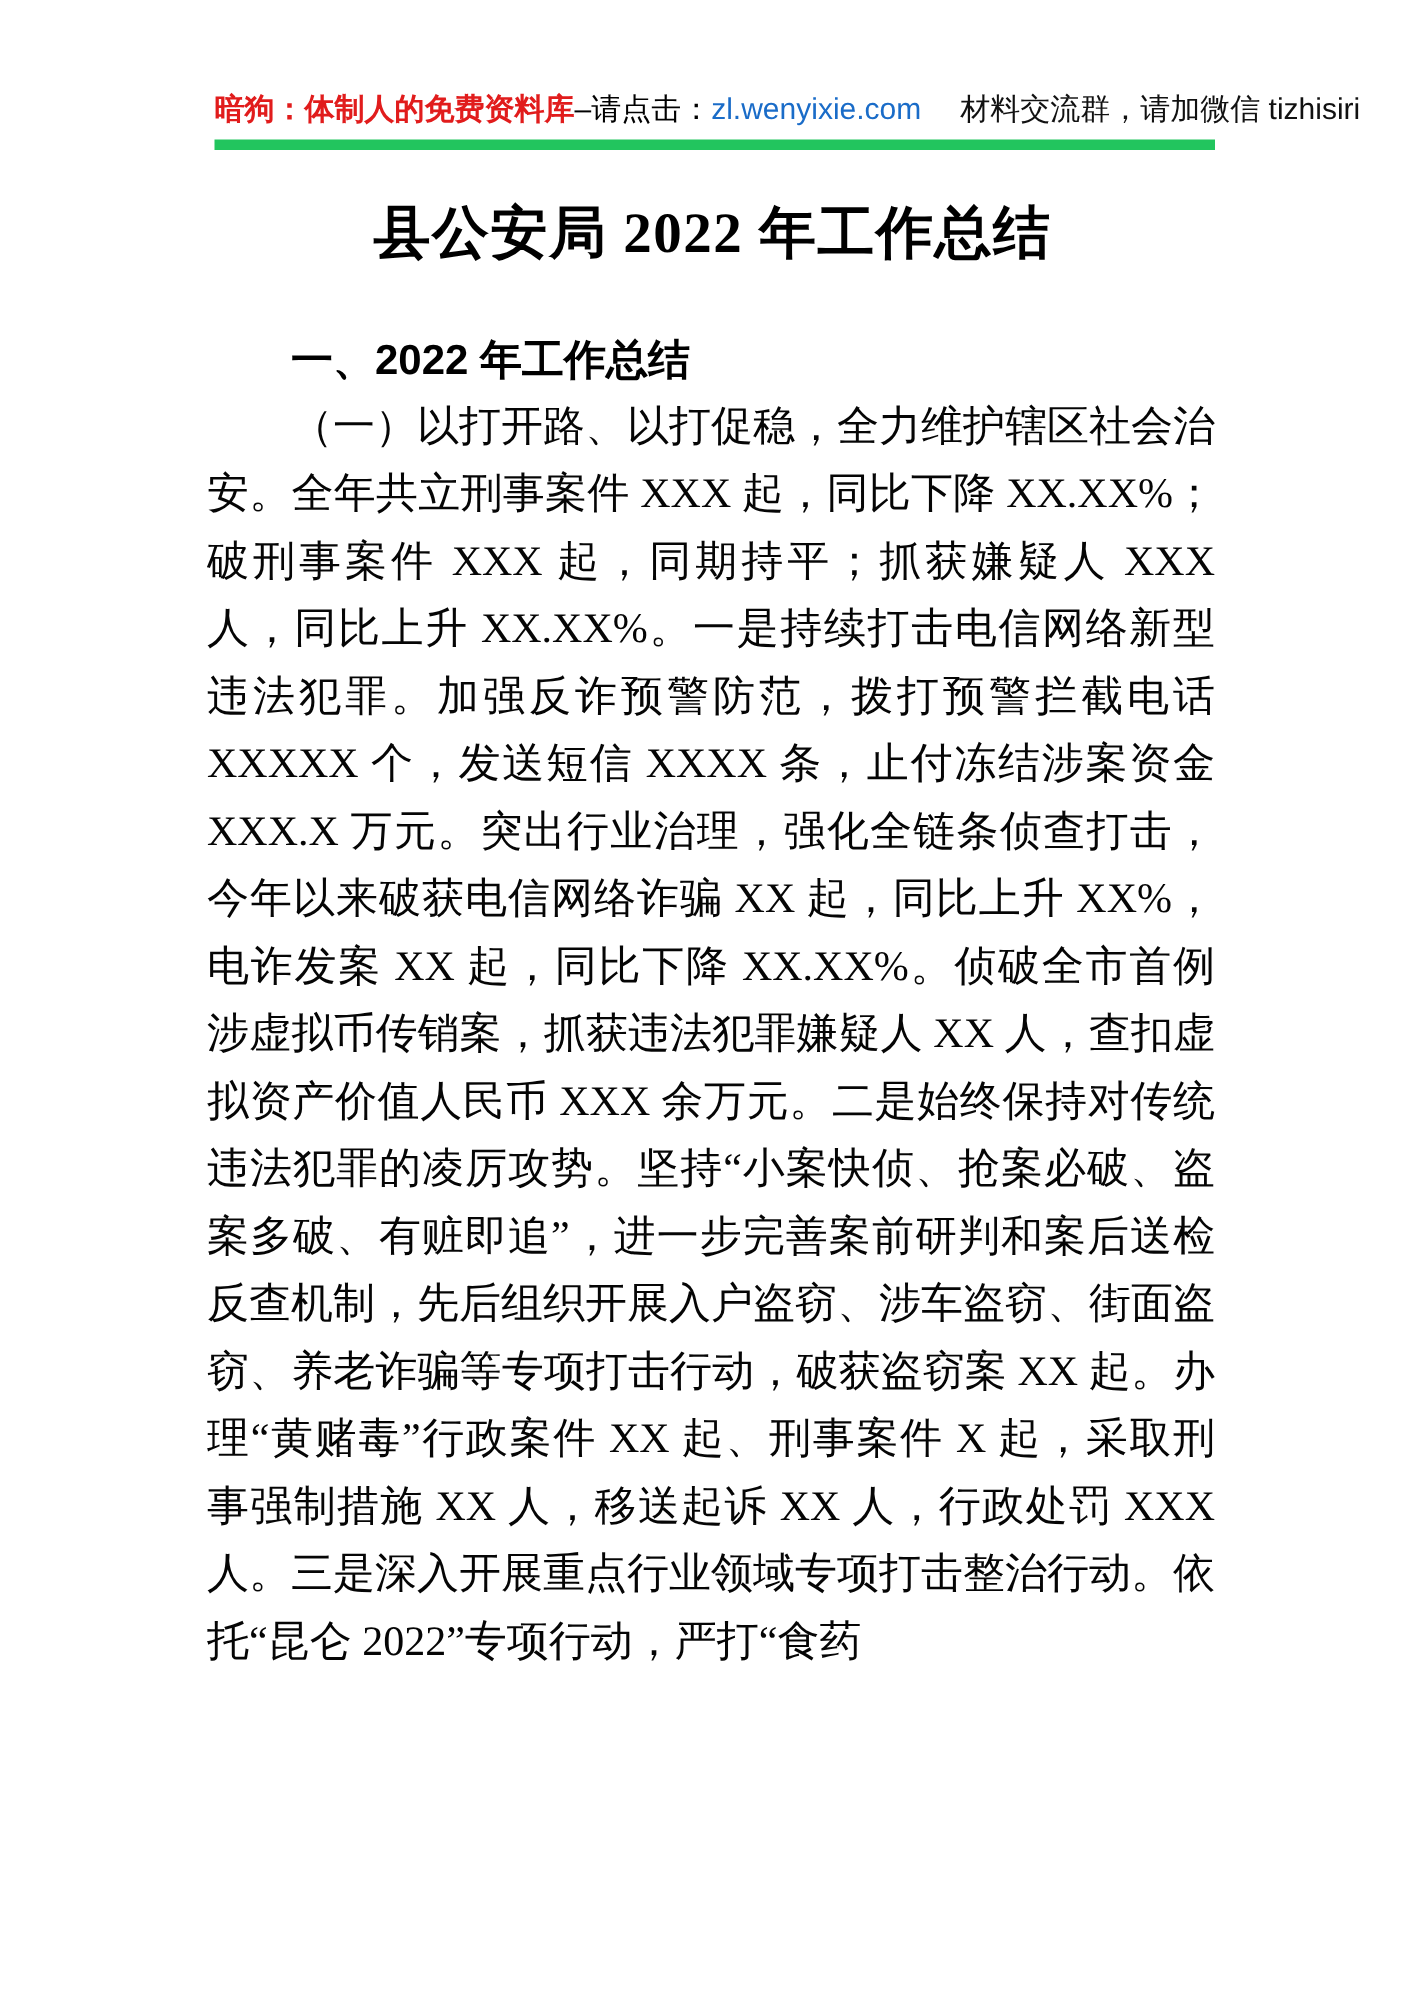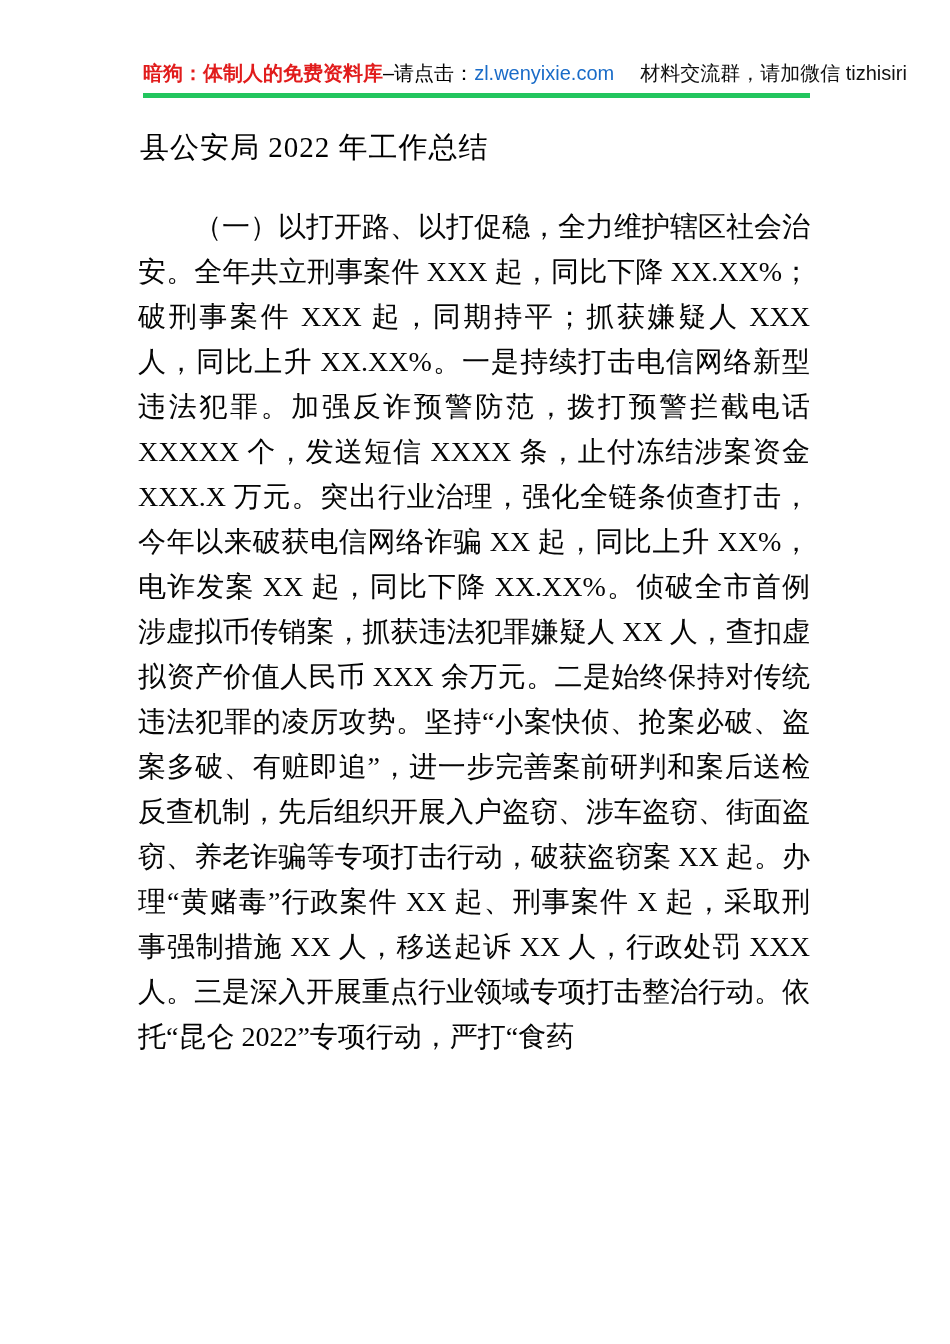--- a/index.html
+++ b/index.html
@@ -9,36 +9,36 @@
     background: #ffffff;
     color: #000000;
     font-family: "Liberation Serif", "DejaVu Serif", serif;
     overflow: hidden;
     position: relative;
   }
   
   .header {
     margin: 60px 140px 0 143px;
     padding-bottom: 7px;
-    border-bottom: 5px solid #22c55e;
+    border-bottom: 7px solid #22c55e;
     font-family: "Liberation Sans", "DejaVu Sans", sans-serif;
     font-size: 20px;
     line-height: 26px;
     white-space: nowrap;
   }
   .brand   { color: #e11c1c; font-weight: bold; }
   .click   { color: #000000; }
   .link    { color: #1a6cc8; text-decoration: none; cursor: pointer; }
   .wechat  { color: #111111; margin-left: 26px; }
   
   .title {
     margin: 30px 140px 0;
-    text-align: left;
-    font-size: 29px;
-    font-weight: normal;
+    text-align: center;
+    font-size: 38px;
+    font-weight: bold;
     letter-spacing: 1px;
     font-family: "Liberation Serif", "DejaVu Serif", serif;
   }
   
   .content {
     margin: 36px 140px 0 138px;
     font-size: 28px;
     line-height: 45px;
     text-align: justify;
     color: #050505;
@@ -54,14 +54,15 @@
 </head>
 <body>
 
 <div class="header">
   <span class="brand">暗狗：体制人的免费资料库</span><span class="click">–请点击：</span><a class="link">zl.wenyixie.com</a><span class="wechat">材料交流群，请加微信 tizhisiri</span>
 </div>
 
 <h1 class="title">县公安局 2022 年工作总结</h1>
 
 <div class="content">
+  <p class="section-heading">一、2022 年工作总结</p>
   <p>（一）以打开路、以打促稳，全力维护辖区社会治安。全年共立刑事案件 XXX 起，同比下降 XX.XX%；破刑事案件 XXX 起，同期持平；抓获嫌疑人 XXX 人，同比上升 XX.XX%。一是持续打击电信网络新型违法犯罪。加强反诈预警防范，拨打预警拦截电话 XXXXX 个，发送短信 XXXX 条，止付冻结涉案资金 XXX.X 万元。突出行业治理，强化全链条侦查打击，今年以来破获电信网络诈骗 XX 起，同比上升 XX%，电诈发案 XX 起，同比下降 XX.XX%。侦破全市首例涉虚拟币传销案，抓获违法犯罪嫌疑人 XX 人，查扣虚拟资产价值人民币 XXX 余万元。二是始终保持对传统违法犯罪的凌厉攻势。坚持“小案快侦、抢案必破、盗案多破、有赃即追”，进一步完善案前研判和案后送检反查机制，先后组织开展入户盗窃、涉车盗窃、街面盗窃、养老诈骗等专项打击行动，破获盗窃案 XX 起。办理“黄赌毒”行政案件 XX 起、刑事案件 X 起，采取刑事强制措施 XX 人，移送起诉 XX 人，行政处罚 XXX 人。三是深入开展重点行业领域专项打击整治行动。依托“昆仑 2022”专项行动，严打“食药</p>
 </div>
 
 </body></html>

